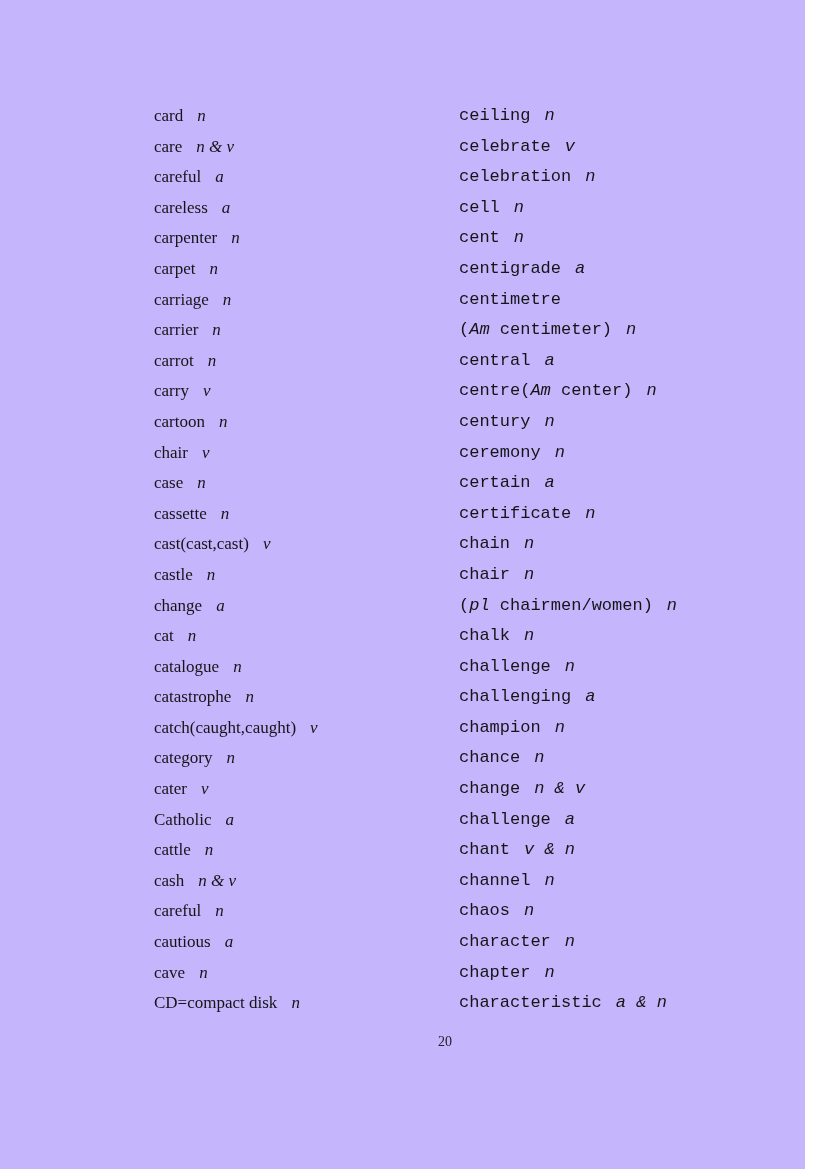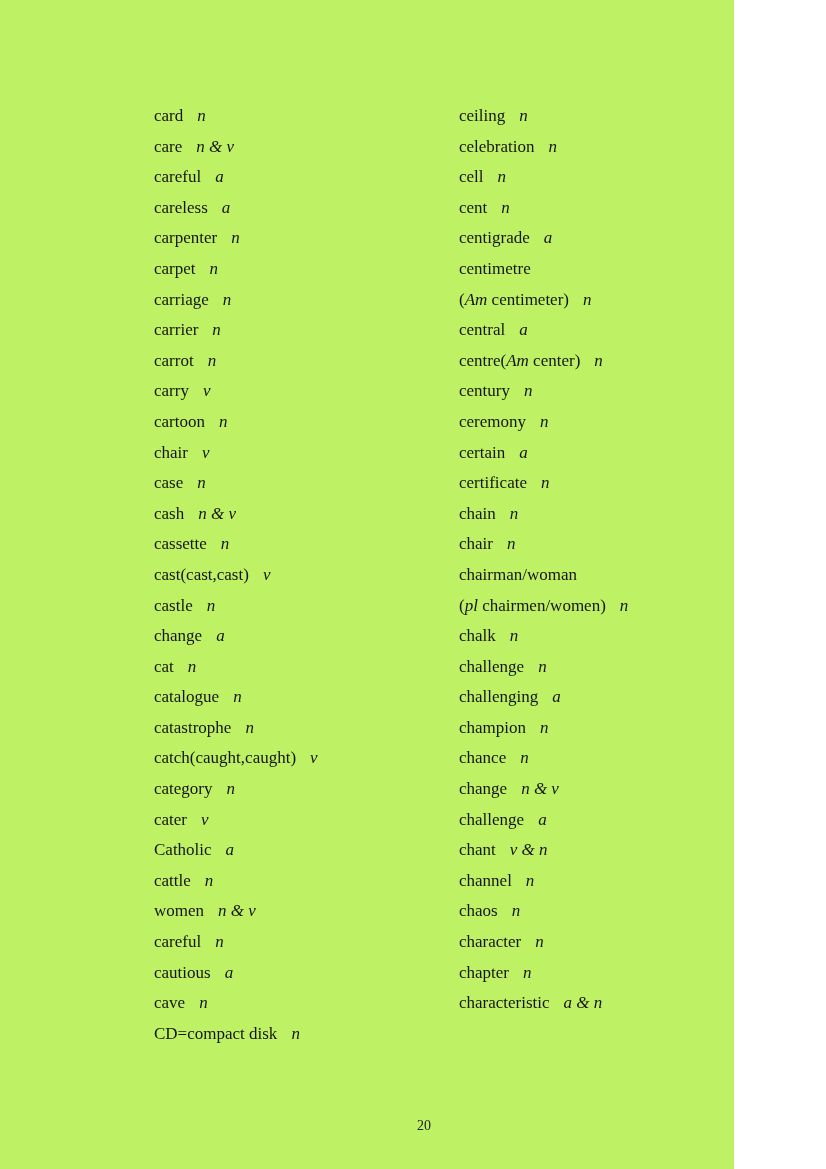--- a/index.html
+++ b/index.html
@@ -3,46 +3,46 @@
 <meta charset="utf-8">
 <style>
   html, body { margin: 0; padding: 0; }
   body {
     width: 826px; height: 1169px;
     background: #ffffff;
     font-family: "Liberation Serif", serif;
   }
   .page {
     position: relative;
-    width: 734px; height: 1169px;
-    background: #bef264;
+    width: 805px; height: 1169px;
+    background: #c4b5fd;
     overflow: hidden;
     color: #151515;
   }
   .col {
     position: absolute;
     top: 101px;
     font-size: 17px;
     line-height: 30.6px;
     white-space: nowrap;
   }
   .col-left  { left: 154px; }
-  .col-right { left: 459px; }
+  .col-right { left: 459px; font-family: Liberation Mono, monospace; }
   .entry { height: 30.6px; }
   .word i { font-style: italic; }
   .pos {
     font-style: italic;
     margin-left: 14px;
   }
   .footer {
     position: absolute;
-    top: 1118px;
+    top: 1034px;
     left: 396px;
     width: 56px;
-    text-align: center;
+    text-align: right;
     font-size: 14px;
     line-height: 16px;
     color: #222222;
   }
 </style>
 </head>
 <body>
 
 <div class="page">
   <div class="col col-left" id="col-left">
@@ -52,56 +52,55 @@
       <div class="entry"><span class="word">careless</span><span class="pos">a</span></div>
       <div class="entry"><span class="word">carpenter</span><span class="pos">n</span></div>
       <div class="entry"><span class="word">carpet</span><span class="pos">n</span></div>
       <div class="entry"><span class="word">carriage</span><span class="pos">n</span></div>
       <div class="entry"><span class="word">carrier</span><span class="pos">n</span></div>
       <div class="entry"><span class="word">carrot</span><span class="pos">n</span></div>
       <div class="entry"><span class="word">carry</span><span class="pos">v</span></div>
       <div class="entry"><span class="word">cartoon</span><span class="pos">n</span></div>
       <div class="entry"><span class="word">chair</span><span class="pos">v</span></div>
       <div class="entry"><span class="word">case</span><span class="pos">n</span></div>
-      <div class="entry"><span class="word">cash</span><span class="pos">n &amp; v</span></div>
       <div class="entry"><span class="word">cassette</span><span class="pos">n</span></div>
       <div class="entry"><span class="word">cast(cast,cast)</span><span class="pos">v</span></div>
       <div class="entry"><span class="word">castle</span><span class="pos">n</span></div>
       <div class="entry"><span class="word">change</span><span class="pos">a</span></div>
       <div class="entry"><span class="word">cat</span><span class="pos">n</span></div>
       <div class="entry"><span class="word">catalogue</span><span class="pos">n</span></div>
       <div class="entry"><span class="word">catastrophe</span><span class="pos">n</span></div>
       <div class="entry"><span class="word">catch(caught,caught)</span><span class="pos">v</span></div>
       <div class="entry"><span class="word">category</span><span class="pos">n</span></div>
       <div class="entry"><span class="word">cater</span><span class="pos">v</span></div>
       <div class="entry"><span class="word">Catholic</span><span class="pos">a</span></div>
       <div class="entry"><span class="word">cattle</span><span class="pos">n</span></div>
-      <div class="entry"><span class="word">women</span><span class="pos">n &amp; v</span></div>
+      <div class="entry"><span class="word">cash</span><span class="pos">n &amp; v</span></div>
       <div class="entry"><span class="word">careful</span><span class="pos">n</span></div>
       <div class="entry"><span class="word">cautious</span><span class="pos">a</span></div>
       <div class="entry"><span class="word">cave</span><span class="pos">n</span></div>
       <div class="entry"><span class="word">CD=compact disk</span><span class="pos">n</span></div>
     </div>
   <div class="col col-right" id="col-right">
       <div class="entry"><span class="word">ceiling</span><span class="pos">n</span></div>
+      <div class="entry"><span class="word">celebrate</span><span class="pos">v</span></div>
       <div class="entry"><span class="word">celebration</span><span class="pos">n</span></div>
       <div class="entry"><span class="word">cell</span><span class="pos">n</span></div>
       <div class="entry"><span class="word">cent</span><span class="pos">n</span></div>
       <div class="entry"><span class="word">centigrade</span><span class="pos">a</span></div>
       <div class="entry"><span class="word">centimetre</span></div>
       <div class="entry"><span class="word"><span>(</span><i>Am</i><span> centimeter)</span></span><span class="pos">n</span></div>
       <div class="entry"><span class="word">central</span><span class="pos">a</span></div>
       <div class="entry"><span class="word"><span>centre(</span><i>Am</i><span> center)</span></span><span class="pos">n</span></div>
       <div class="entry"><span class="word">century</span><span class="pos">n</span></div>
       <div class="entry"><span class="word">ceremony</span><span class="pos">n</span></div>
       <div class="entry"><span class="word">certain</span><span class="pos">a</span></div>
       <div class="entry"><span class="word">certificate</span><span class="pos">n</span></div>
       <div class="entry"><span class="word">chain</span><span class="pos">n</span></div>
       <div class="entry"><span class="word">chair</span><span class="pos">n</span></div>
-      <div class="entry"><span class="word">chairman/woman</span></div>
       <div class="entry"><span class="word"><span>(</span><i>pl</i><span> chairmen/women)</span></span><span class="pos">n</span></div>
       <div class="entry"><span class="word">chalk</span><span class="pos">n</span></div>
       <div class="entry"><span class="word">challenge</span><span class="pos">n</span></div>
       <div class="entry"><span class="word">challenging</span><span class="pos">a</span></div>
       <div class="entry"><span class="word">champion</span><span class="pos">n</span></div>
       <div class="entry"><span class="word">chance</span><span class="pos">n</span></div>
       <div class="entry"><span class="word">change</span><span class="pos">n &amp; v</span></div>
       <div class="entry"><span class="word">challenge</span><span class="pos">a</span></div>
       <div class="entry"><span class="word">chant</span><span class="pos">v &amp; n</span></div>
       <div class="entry"><span class="word">channel</span><span class="pos">n</span></div>

